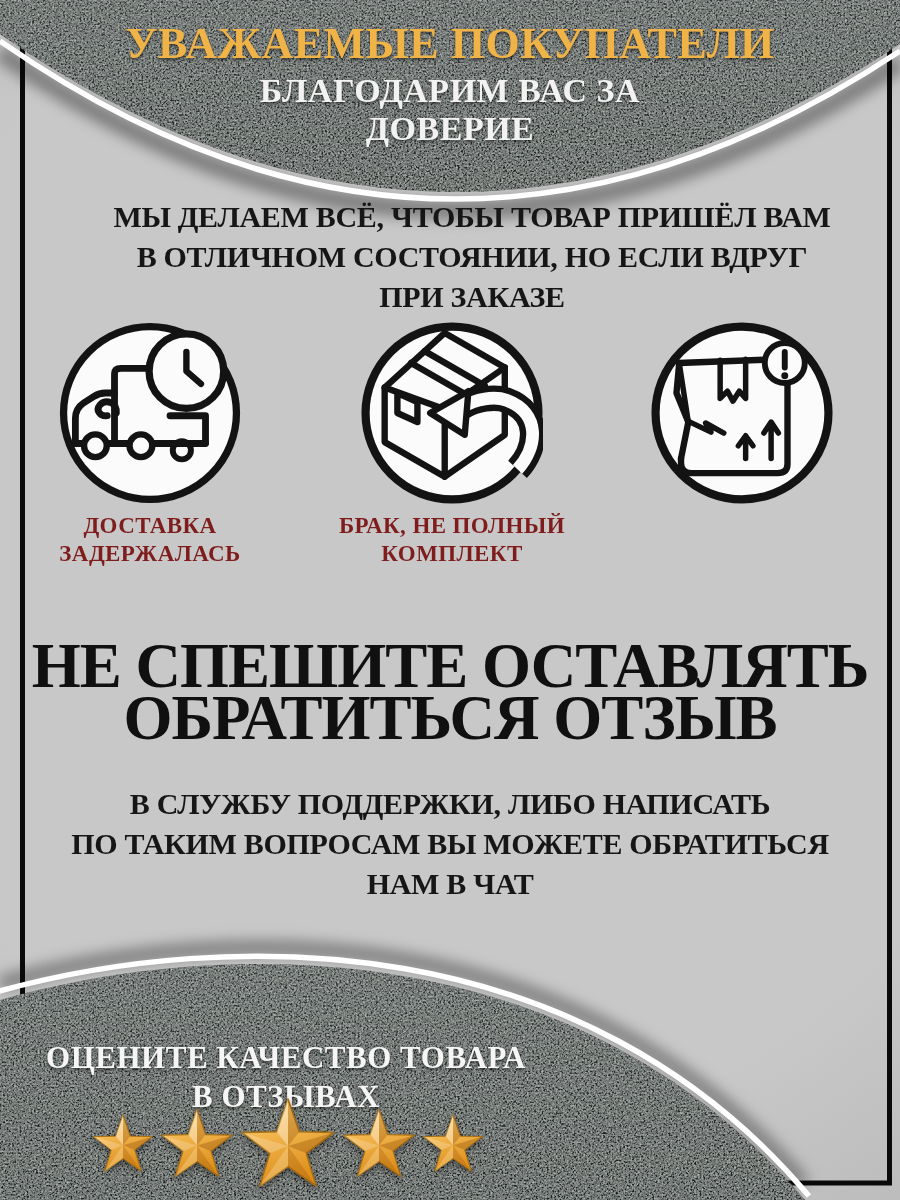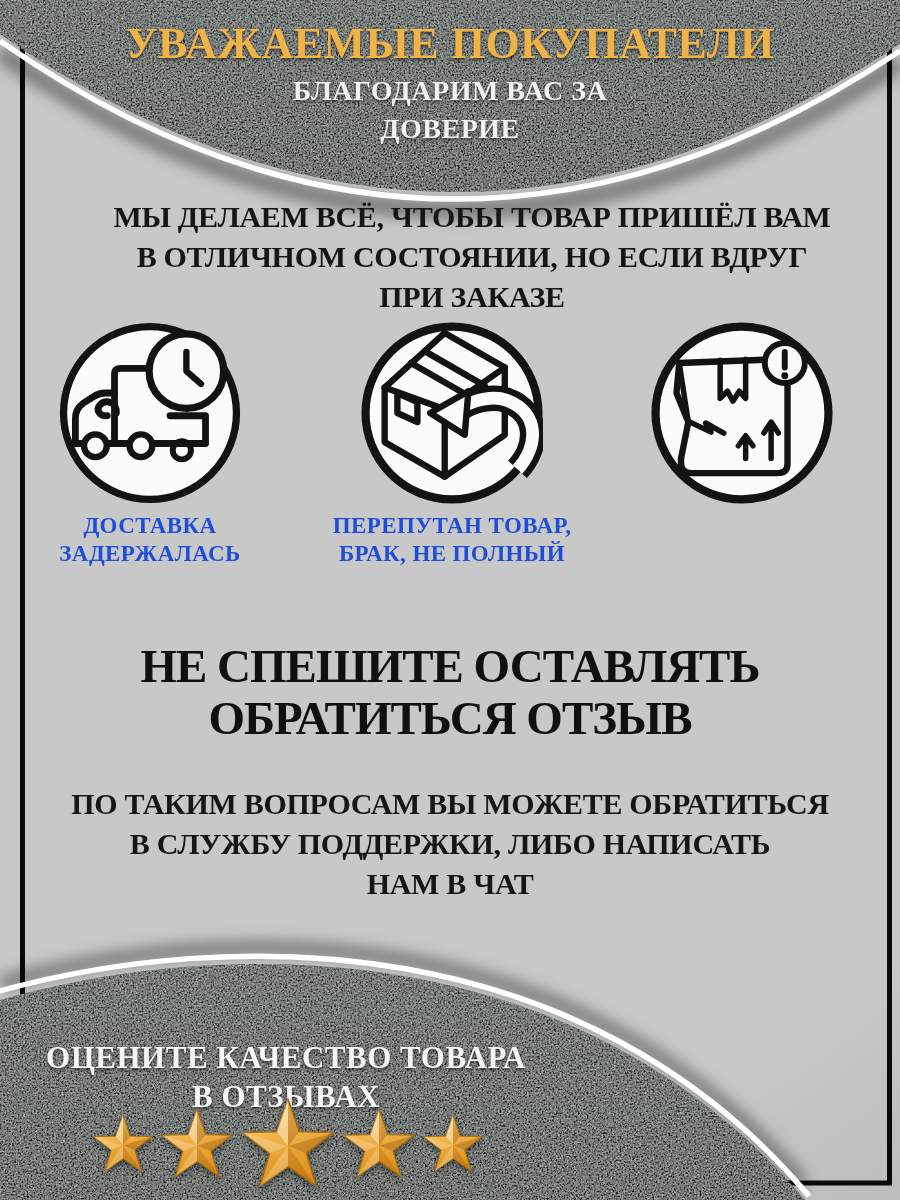--- a/index.html
+++ b/index.html
@@ -10,31 +10,31 @@
     -webkit-font-smoothing:antialiased;
   }
   .vignette{position:absolute;inset:0;z-index:1;pointer-events:none;
     background:radial-gradient(ellipse 120% 90% at 50% 45%, rgba(0,0,0,0) 55%, rgba(0,0,0,0.14) 100%);}
   .bg-svg{position:absolute;inset:0;z-index:2;}
   .content{position:absolute;inset:0;z-index:3;}
 
   .abs{position:absolute;left:0;width:900px;text-align:center;}
   .top-title{top:20px;font-size:44px;line-height:48px;font-weight:700;color:#efb347;
     letter-spacing:0.5px;text-shadow:0 2px 3px rgba(0,0,0,0.55);}
-  .top-sub{top:72px;font-size:28px;line-height:38px;font-weight:700;color:#f2f2f2;
+  .top-sub{top:72px;font-size:34px;line-height:38px;font-weight:700;color:#f2f2f2;
     letter-spacing:0.5px;text-shadow:0 2px 3px rgba(0,0,0,0.5);}
   .intro{top:197px;font-size:30px;line-height:40px;font-weight:700;color:#161616;letter-spacing:-0.3px;margin-left:22px;}
-  .headline{top:640px;font-size:47px;line-height:52px;font-weight:700;color:#101010;letter-spacing:-1px;}
+  .headline{top:640px;font-size:63px;line-height:52px;font-weight:700;color:#101010;letter-spacing:-1px;}
   .support{top:784px;font-size:30px;line-height:40px;font-weight:700;color:#161616;letter-spacing:-0.3px;}
 
   .icons-row{position:absolute;top:322px;left:0;width:900px;height:280px;}
   .issue{position:absolute;top:0;width:300px;text-align:center;}
   .issue.i0{left:0;} .issue.i1{left:302px;} .issue.i2{left:592px;}
   .issue svg.badge-icon{width:182px;height:182px;display:block;margin:0 auto;}
-  .issue .lbl{margin-top:8px;font-size:23px;line-height:28px;font-weight:700;color:#1d4ed8;letter-spacing:0.4px;}
+  .issue .lbl{margin-top:8px;font-size:23px;line-height:28px;font-weight:700;color:#7f1d1d;letter-spacing:0.4px;}
 
   .footer-text{position:absolute;top:1030px;left:8px;width:556px;text-align:center;
     font-size:31px;line-height:39px;font-weight:700;color:#f5f5f5;
     letter-spacing:0.5px;text-shadow:0 2px 3px rgba(0,0,0,0.55);margin-top:8px;}
   .stars-row{position:absolute;top:1094px;left:10px;width:556px;height:100px;
     display:flex;justify-content:center;align-items:center;gap:6px;}
   .stars-row svg{filter:drop-shadow(0 3px 3px rgba(0,0,0,0.45));}
   .star-s{width:62px;height:62px;} .star-m{width:74px;height:74px;} .star-l{width:96px;height:96px;}
 </style>
 </head>
@@ -148,22 +148,22 @@
             <path d="M26,72 L26,132 L92,170 L92,96"></path>
             <path d="M158,50 L158,124 L92,170"></path>
             <path d="M55,45 L121,83 M70,32 L136,70"></path>
             <path d="M40,78 L62,88 L62,110 L40,100 Z"></path>
           </g>
           <path d="M172,162 C194,138 198,100 160,86 C146,81 126,85 112,93" fill="none" stroke="#131313" stroke-width="28"></path>
           <path d="M172,162 C194,138 198,100 160,86 C146,81 126,85 112,93" fill="none" stroke="#fbfbfb" stroke-width="14"></path>
           <polygon points="76,100 118,76 114,124" fill="#fbfbfb" stroke="#131313" stroke-width="7" stroke-linejoin="round"></polygon>
         </svg>
         <div class="lbl">
-          <div>ПЕРЕПУТАН ТОВАР,</div>
           <div>БРАК, НЕ ПОЛНЫЙ</div>
+          <div>КОМПЛЕКТ</div>
         </div>
       </div>
 
       <div class="issue i2">
         <svg class="badge-icon" viewBox="0 0 200 200">
           <circle cx="100" cy="100" r="95" fill="#fbfbfb" stroke="#131313" stroke-width="9"></circle>
           <g fill="none" stroke="#131313" stroke-width="7" stroke-linecap="round" stroke-linejoin="round">
             <path d="M31,45 L138,41 Q150,41 150,52 L150,156 Q150,166 139,166 L44,166 Q33,166 33,155 L33,150"></path>
             <path d="M31,45 L28,78 L41,110 L33,150"></path>
             <path d="M31,45 L41,110" stroke-width="6"></path>
@@ -178,22 +178,22 @@
         </svg>
       </div>
     </div>
 
     <div class="abs headline">
       <div>НЕ СПЕШИТЕ ОСТАВЛЯТЬ</div>
       <div>ОБРАТИТЬСЯ ОТЗЫВ</div>
     </div>
 
     <div class="abs support">
+      <div>В СЛУЖБУ ПОДДЕРЖКИ, ЛИБО НАПИСАТЬ</div>
       <div>ПО ТАКИМ ВОПРОСАМ ВЫ МОЖЕТЕ ОБРАТИТЬСЯ</div>
-      <div>В СЛУЖБУ ПОДДЕРЖКИ, ЛИБО НАПИСАТЬ</div>
       <div>НАМ В ЧАТ</div>
     </div>
 
     <div class="footer-text">
       <div>ОЦЕНИТЕ КАЧЕСТВО ТОВАРА</div>
       <div>В ОТЗЫВАХ</div>
     </div>
 
     <div class="stars-row">
       <svg class="star-s" viewBox="0 0 100 100">

